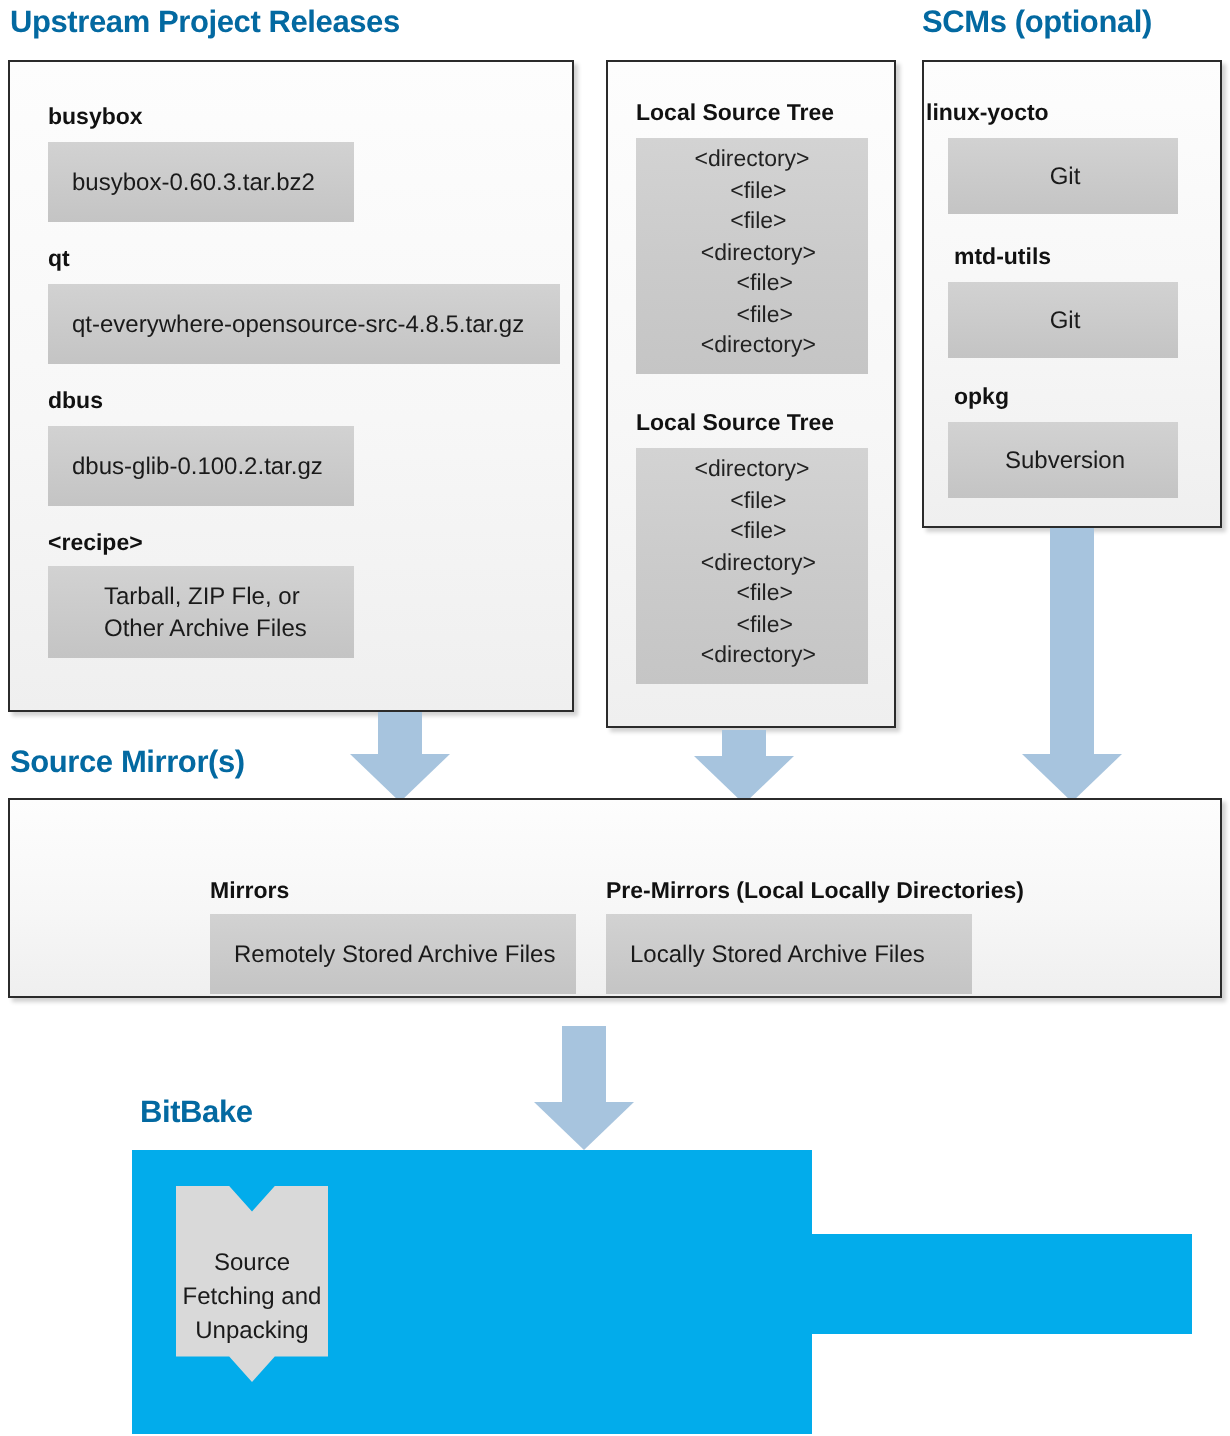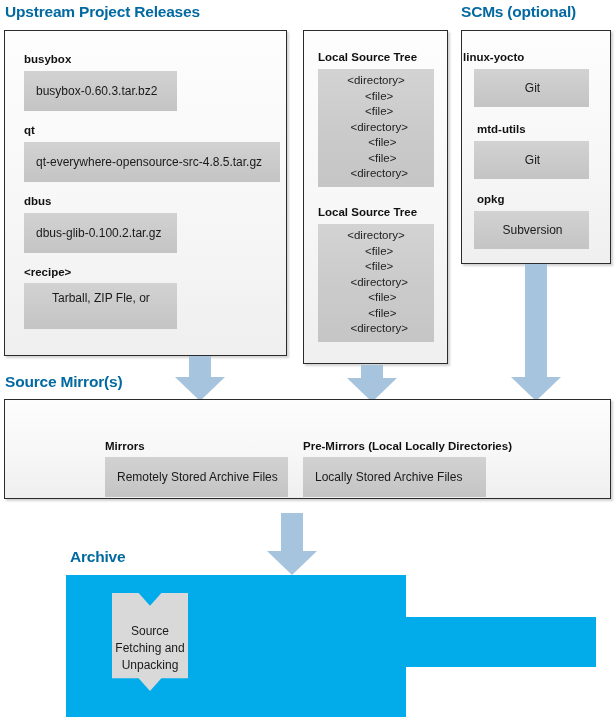--- a/index.html
+++ b/index.html
@@ -121,56 +121,56 @@
       100% 0%,
       100% 87%,
       65% 87%, 50% 100%, 35% 87%,
       0% 87%
     );
     text-align: center;
     font-size: 12px;
     line-height: 17px;
     color: #1a1a1a;
     box-sizing: border-box;
-    margin-left: 24px;
   }
   .notch-box .txt {
     position: absolute;
     left: 0; right: 0;
     top: 30px;
   }
 </style>
 </head>
 <body>
 
 <div id="canvas">
 
   <div class="section-title" style="left:5px; top:3px;">Upstream Project Releases</div>
 
 
   <div class="section-title" style="left:461px; top:3px;">SCMs (optional)</div>
 
   <div class="section-title" style="left:5px; top:373px;">Source Mirror(s)</div>
 
-  <div class="section-title" style="left:70px; top:548px;">Archive</div>
+  <div class="section-title" style="left:70px; top:548px;">BitBake</div>
 
   <div class="panel" style="left:4px; top:30px; width:283px; height:326px;">
 
     <div class="item-label" style="left:19px; top:22px;">busybox</div>
     <div class="grey-box" style="left:19px; top:40px; width:153px; height:40px;">busybox-0.60.3.tar.bz2</div>
 
     <div class="item-label" style="left:19px; top:93px;">qt</div>
     <div class="grey-box" style="left:19px; top:111px; width:256px; height:40px;">qt-everywhere-opensource-src-4.8.5.tar.gz</div>
 
     <div class="item-label" style="left:19px; top:164px;">dbus</div>
     <div class="grey-box" style="left:19px; top:182px; width:153px; height:40px;">dbus-glib-0.100.2.tar.gz</div>
 
     <div class="item-label" style="left:19px; top:235px;">&lt;recipe&gt;</div>
     <div class="grey-box multiline" style="left:19px; top:252px; width:153px; height:46px; padding-left:28px;">
       <div>Tarball, ZIP Fle, or</div>
+      <div>Other Archive Files</div>
     </div>
   </div>
 
   <div class="panel" style="left:303px; top:30px; width:145px; height:334px;">
 
     <div class="item-label" style="left:14px; top:20px;">Local Source Tree</div>
     <div class="tree-box" style="left:14px; top:38px; width:116px; height:118px;">
       <div>&lt;directory&gt;</div>
       <div>  &lt;file&gt;</div>
       <div>  &lt;file&gt;</div>

